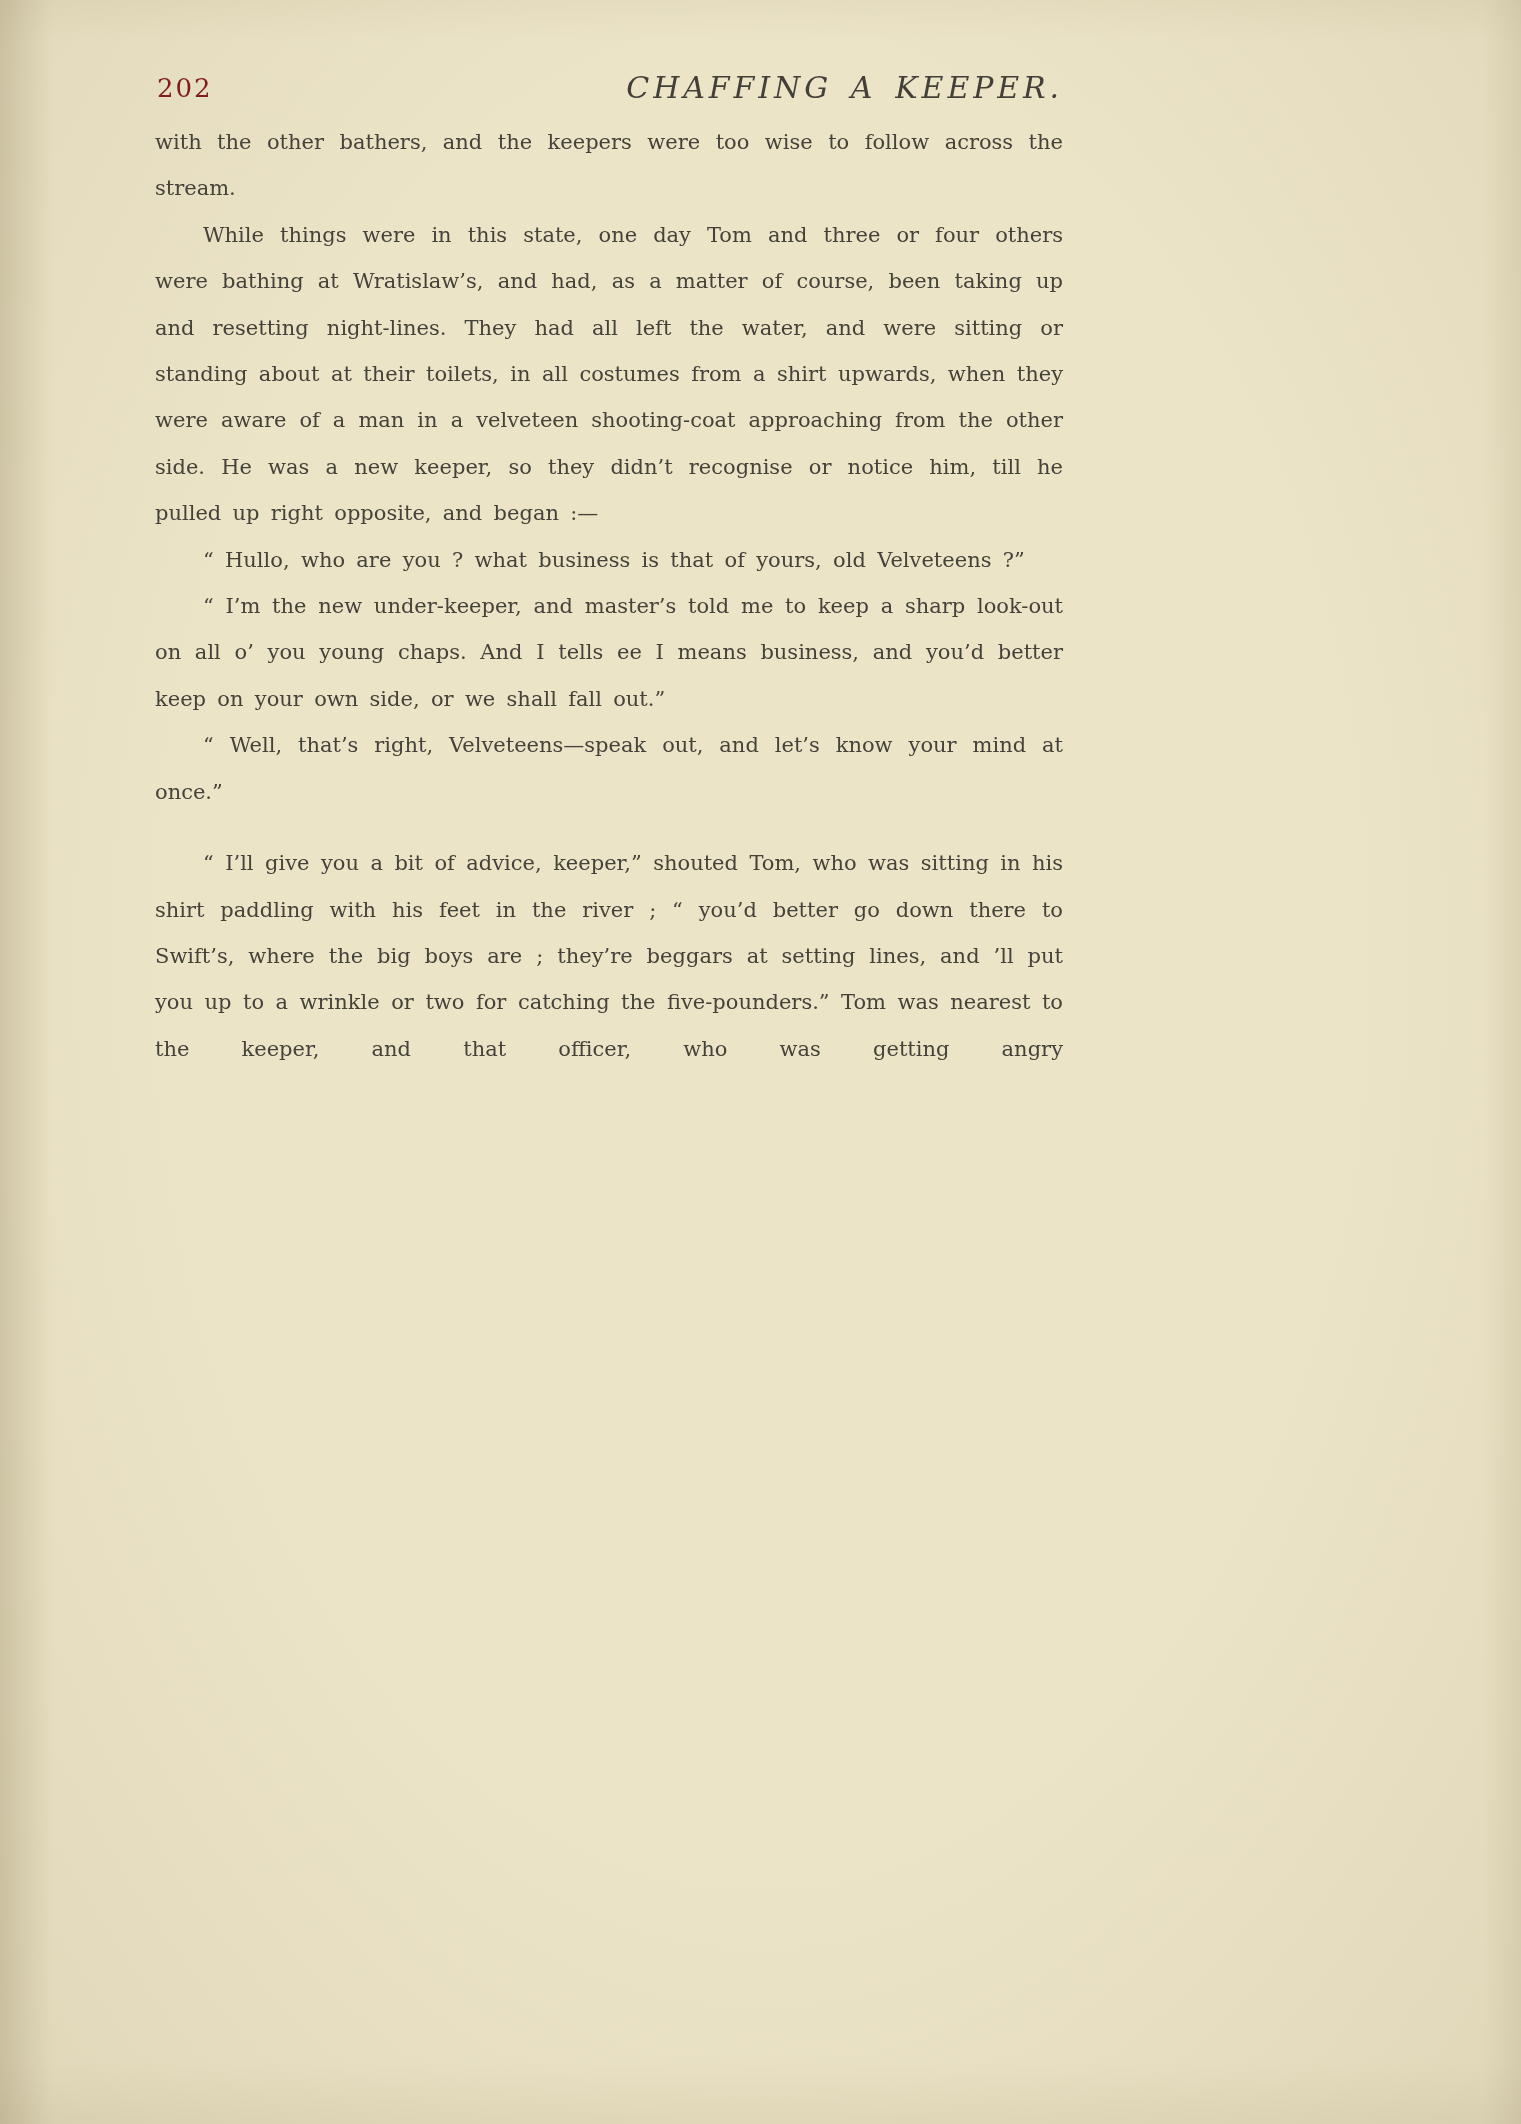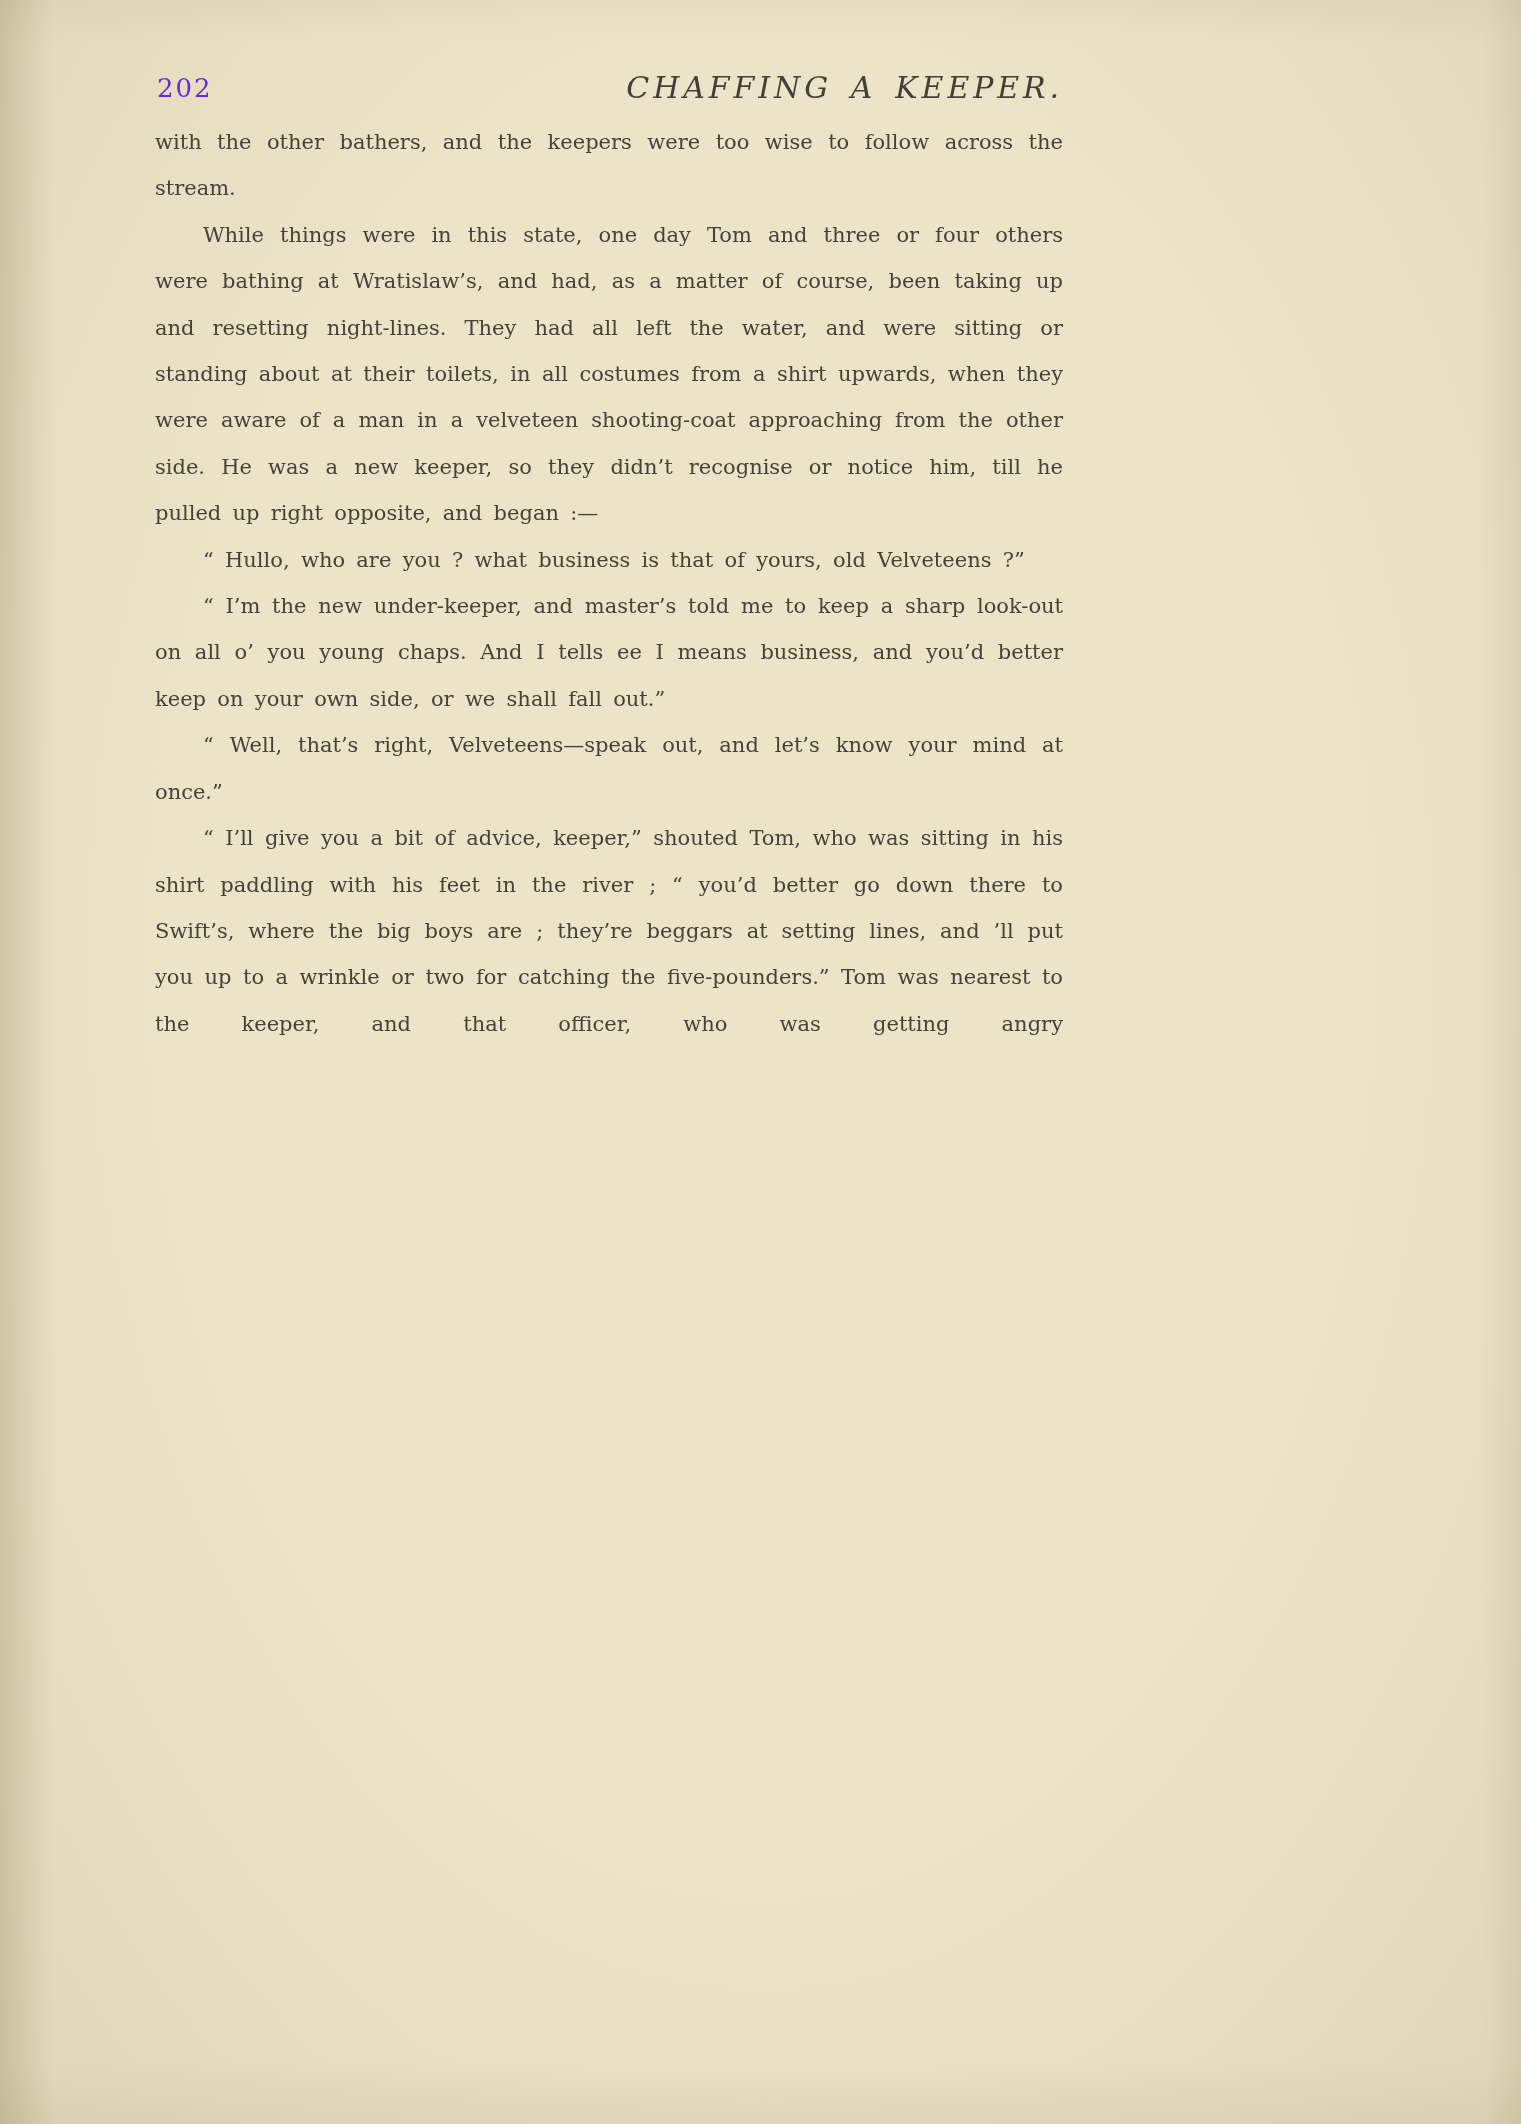--- a/index.html
+++ b/index.html
@@ -34,21 +34,21 @@
     left: 155px;
     width: 908px;
     height: 40px;
   }
   .page-number {
     position: absolute;
     left: 2px;
     top: 3px;
     font-size: 26px;
     letter-spacing: 2px;
-    color: #6d28d9;
+    color: #7f1d1d;
   }
   .running-title {
     position: absolute;
     left: 0;
     width: 100%;
     top: 0;
     text-align: right;
     font-style: italic;
     font-size: 30px;
     letter-spacing: 0.13em;
@@ -68,20 +68,21 @@
   .para {
     margin: 0;
     text-indent: 48px;
   }
   .para.no-indent {
     text-indent: 0;
   }
   
   .para.fill-last {
     text-align-last: justify;
+    margin-top: 25px;
   }
 </style>
 </head>
 <body>
 
 <div class="page">
 
   <div class="paper-texture"></div>
 
   <div class="header-row">

